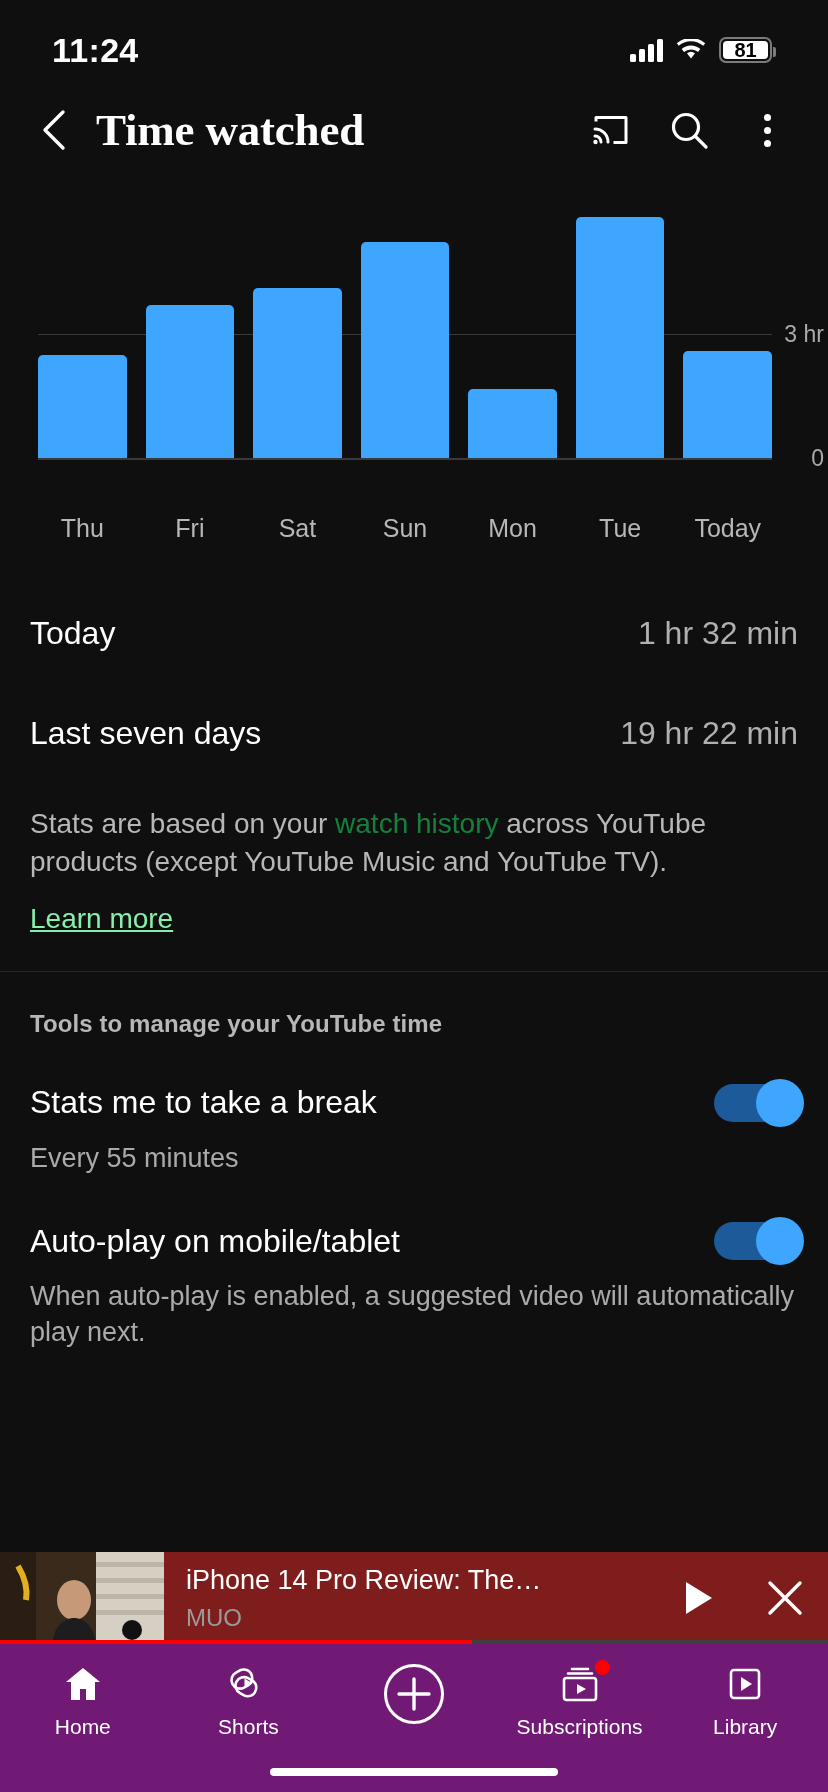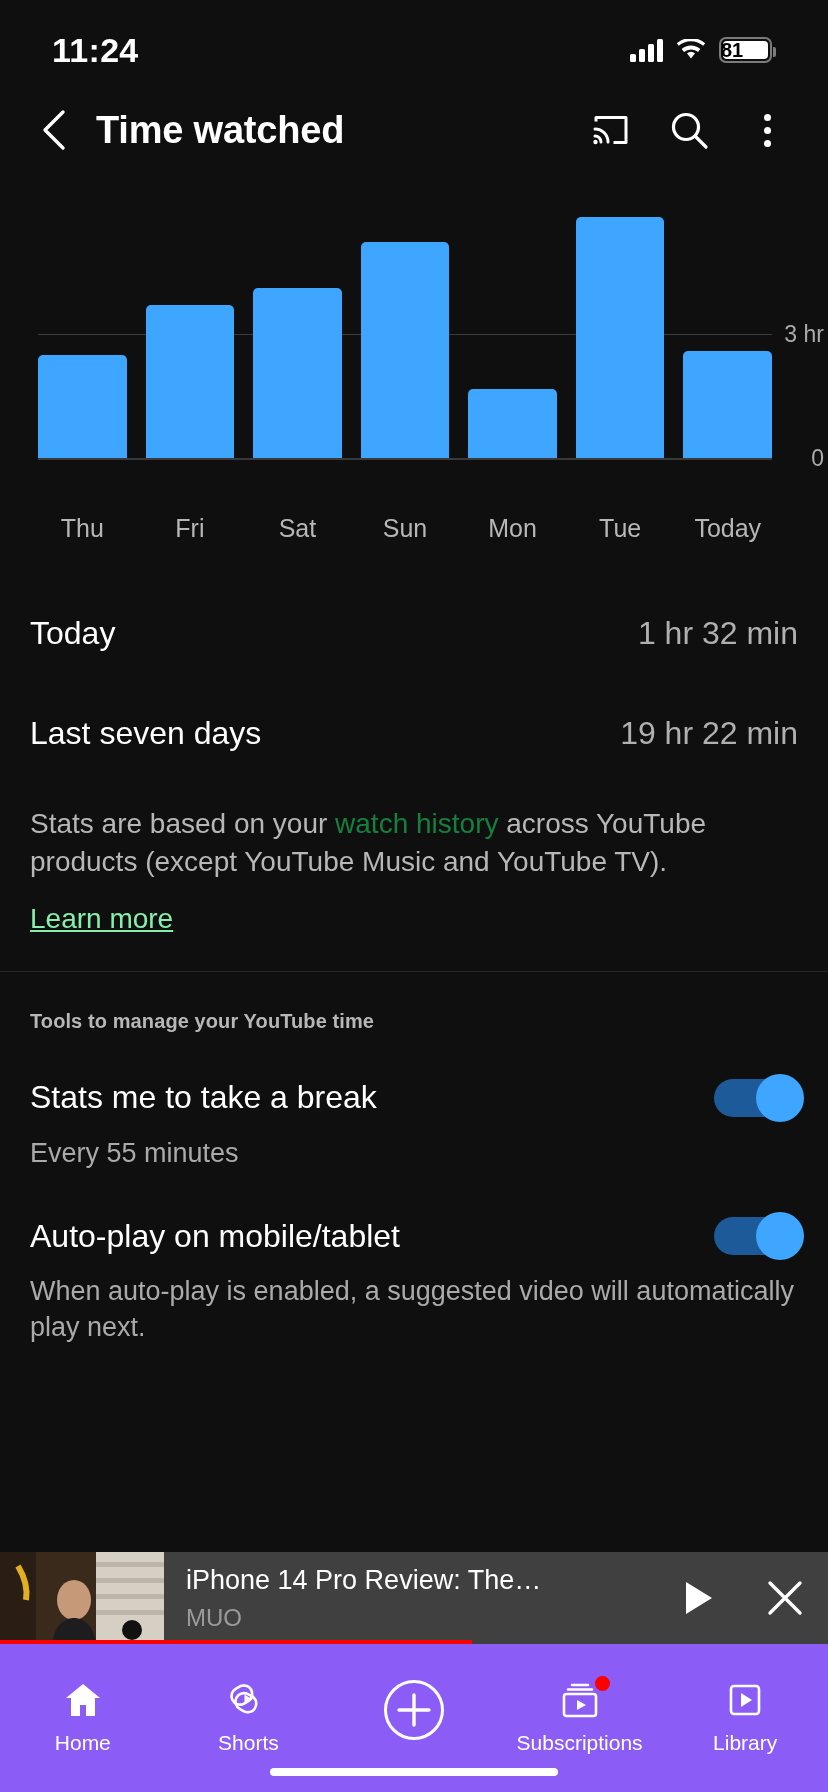--- a/index.html
+++ b/index.html
@@ -11,32 +11,32 @@
                padding:16px 56px 0 52px; }
   .sb-time { font-size:34px; font-weight:600; letter-spacing:0.3px; }
   .sb-right { display:flex; align-items:center; gap:13px; }
   .sig { display:flex; align-items:flex-end; gap:3px; height:24px; }
   .sig i { width:6px; background:#fff; border-radius:1.5px; display:block; }
   .sig i:nth-child(1){height:8px;} .sig i:nth-child(2){height:13px;}
   .sig i:nth-child(3){height:18px;} .sig i:nth-child(4){height:23px;}
   .wifi { width:30px; height:22px; position:relative; }
   .wifi svg { display:block; }
   .batt { width:53px; height:26px; border:2px solid rgba(255,255,255,.45); border-radius:7px;
-          position:relative; display:flex; align-items:center; justify-content:flex-start; }
+          position:relative; display:flex; align-items:center; justify-content:center; }
   .batt::after { content:""; position:absolute; right:-6px; top:8px; width:3px; height:10px;
                  background:rgba(255,255,255,.45); border-radius:0 2px 2px 0; }
   .batt-fill { position:absolute; left:2px; top:2px; bottom:2px; width:calc(100% - 4px);
                background:#fff; border-radius:4px; }
   .batt-num { position:relative; font-size:20px; font-weight:600; color:#000; z-index:2; }
 
   
   .appbar { height:92px; display:flex; align-items:center; padding:0 26px 0 26px; }
   .back { width:56px; height:56px; display:flex; align-items:center; justify-content:center;
           flex:0 0 auto; }
-  .title { font-size:38px; font-weight:700; margin-left:14px; letter-spacing:-0.2px; flex:1; }
+  .title { font-size:45px; font-weight:700; margin-left:14px; letter-spacing:-0.2px; flex:1;font-family:Liberation Serif, serif; }
   .appbar-actions { display:flex; align-items:center; gap:8px; }
   .act { width:70px; height:70px; display:flex; align-items:center; justify-content:center; }
   .dots { display:flex; flex-direction:column; gap:6px; align-items:center; }
   .dots span { width:7px; height:7px; border-radius:50%; background:#fff; display:block; }
 
   
   .chart-wrap { position:relative; height:300px; margin:24px 0 0 0; padding:0 56px 0 38px; }
   .chart { position:relative; height:260px; }
   .gridline { position:absolute; left:0; right:0; height:1px; background:#3a3a3a; }
   .axis-label { position:absolute; right:-52px; font-size:23px; color:#aaa;
@@ -56,52 +56,52 @@
   .stat-value { font-size:32px; color:#b0b0b0; }
 
   .desc { padding:22px 30px 0 30px; font-size:28px; line-height:1.35; color:#b7b7b7; }
   .desc a { color:#15803d; text-decoration:none; }
   .learnmore { display:block; padding:22px 30px 36px 30px; font-size:28px; color:#86efac; }
 
   .divider { height:1px; background:#272727; margin:0; }
 
   
   .tools { padding:38px 30px 0 30px; }
-  .tools-head { font-size:20px; font-weight:700; color:#b7b7b7; letter-spacing:0.1px; }
+  .tools-head { font-size:24px; font-weight:700; color:#b7b7b7; letter-spacing:0.1px; }
   .setting { margin-top:46px; }
   .setting-top { display:flex; align-items:center; justify-content:space-between; }
   .setting-title { font-size:32px; color:#fff; padding-right:20px; }
   .setting-sub { font-size:27px; color:#aaa; margin-top:18px; line-height:1.35; }
 
   .toggle { width:84px; height:38px; border-radius:19px; position:relative; flex:0 0 auto; }
   .toggle .track { position:absolute; inset:0; border-radius:19px; }
   .toggle .knob { position:absolute; top:-5px; width:48px; height:48px; border-radius:50%; }
   .toggle.on .track { background:#1c5a9a; }
   .toggle.on .knob { right:-6px; background:#3ea6ff; }
   .toggle.off .track { background:#5c5c5c; }
   .toggle.off .knob { left:-6px; background:#c4c4c4; }
 
   
   .miniplayer { position:absolute; left:0; right:0; bottom:148px; height:92px;
-                background:#404040; display:flex; align-items:center; }
+                background:#7f1d1d; display:flex; align-items:center; }
   .mp-thumb { width:164px; height:92px; flex:0 0 auto; position:relative; overflow:hidden;
               background:#1b1b1b; }
   .mp-meta { flex:1; padding:0 18px 0 22px; min-width:0; }
   .mp-title { font-size:27px; color:#fff; white-space:nowrap; overflow:hidden;
               text-overflow:ellipsis; }
   .mp-channel { font-size:24px; color:#9a9a9a; margin-top:8px; }
   .mp-btn { width:86px; height:92px; display:flex; align-items:center; justify-content:center;
             flex:0 0 auto; }
   .mp-progress { position:absolute; left:0; bottom:0; height:4px; background:#3f3f3f;
                  width:100%; }
   .mp-progress i { display:block; height:100%; background:#ff0000; }
 
   
-  .navbar { position:absolute; left:0; right:0; bottom:0; height:148px; background:#8b5cf6;
-            display:flex; align-items:flex-start; padding-top:34px; }
+  .navbar { position:absolute; left:0; right:0; bottom:0; height:148px; background:#701a75;
+            display:flex; align-items:flex-start; padding-top:18px; }
   .nav-item { flex:1; display:flex; flex-direction:column; align-items:center; gap:9px;
               position:relative; }
   .nav-ico { height:44px; display:flex; align-items:center; justify-content:center;
              position:relative; }
   .nav-label { font-size:21px; color:#fff; }
   .badge { position:absolute; top:-2px; right:-9px; width:15px; height:15px; border-radius:50%;
            background:#ff0000; }
   .home-indicator { position:absolute; left:50%; transform:translateX(-50%); bottom:16px;
                     width:288px; height:8px; border-radius:4px; background:#fff; }
 </style>

